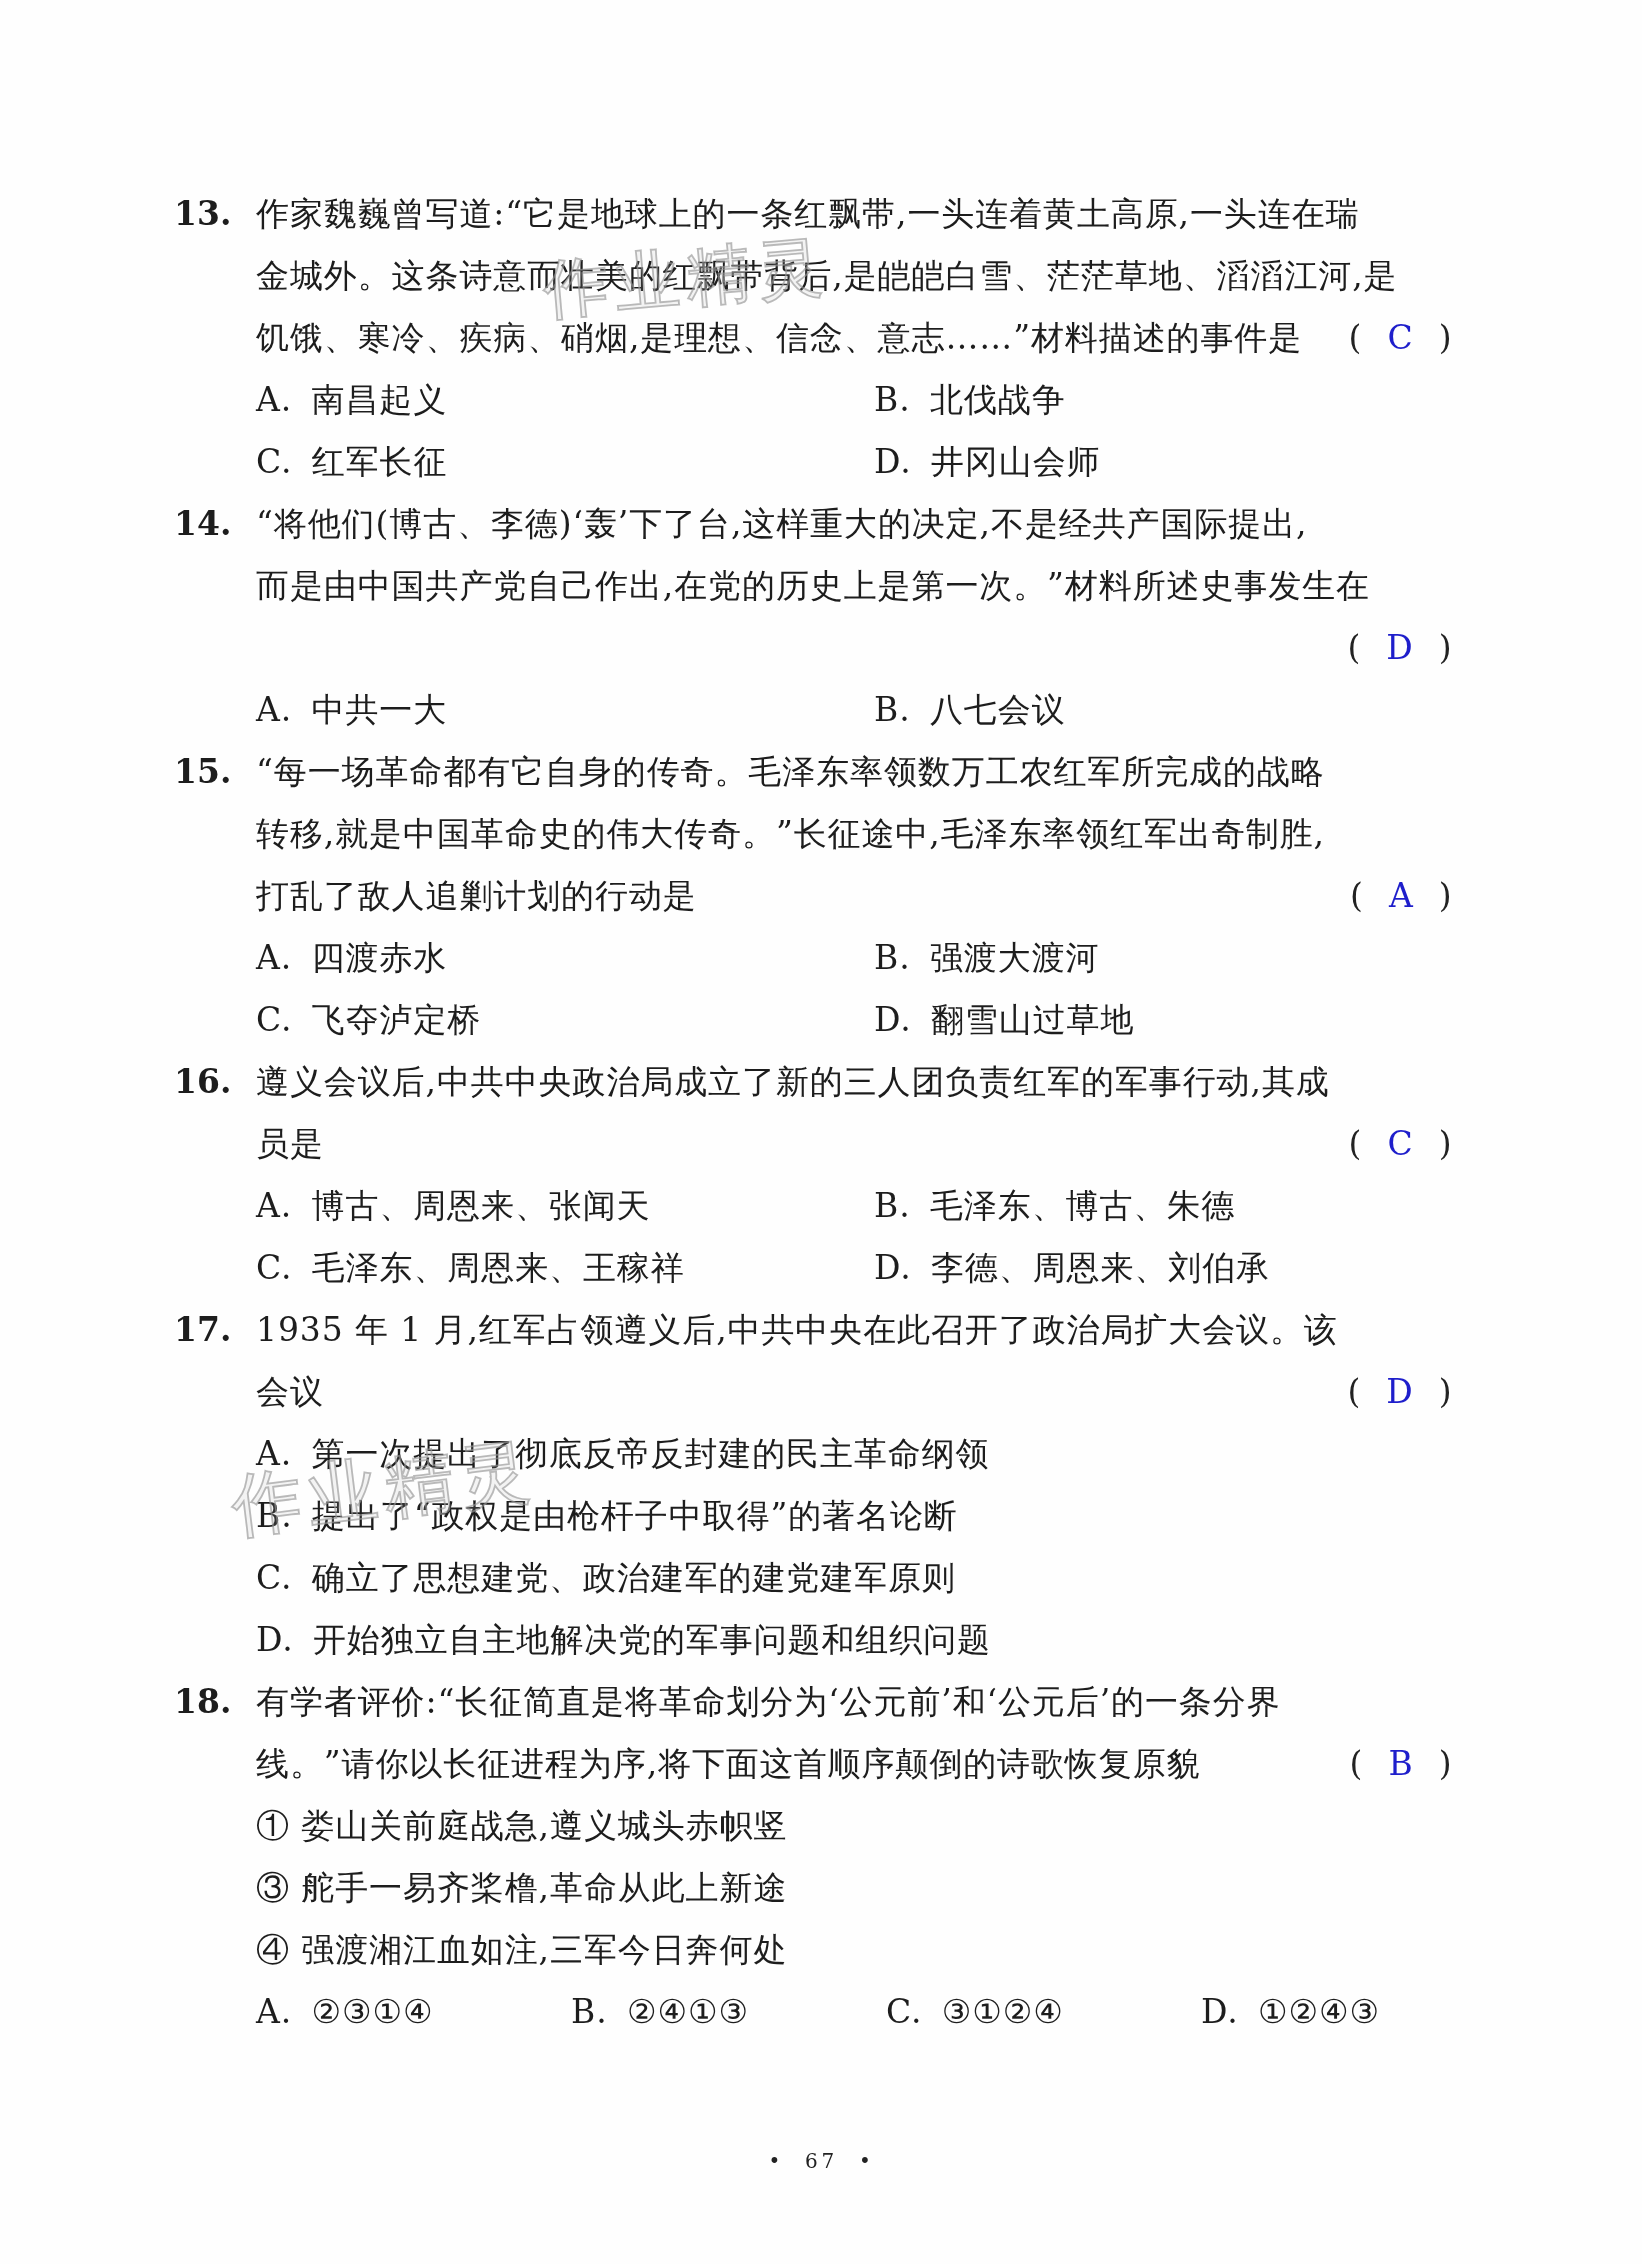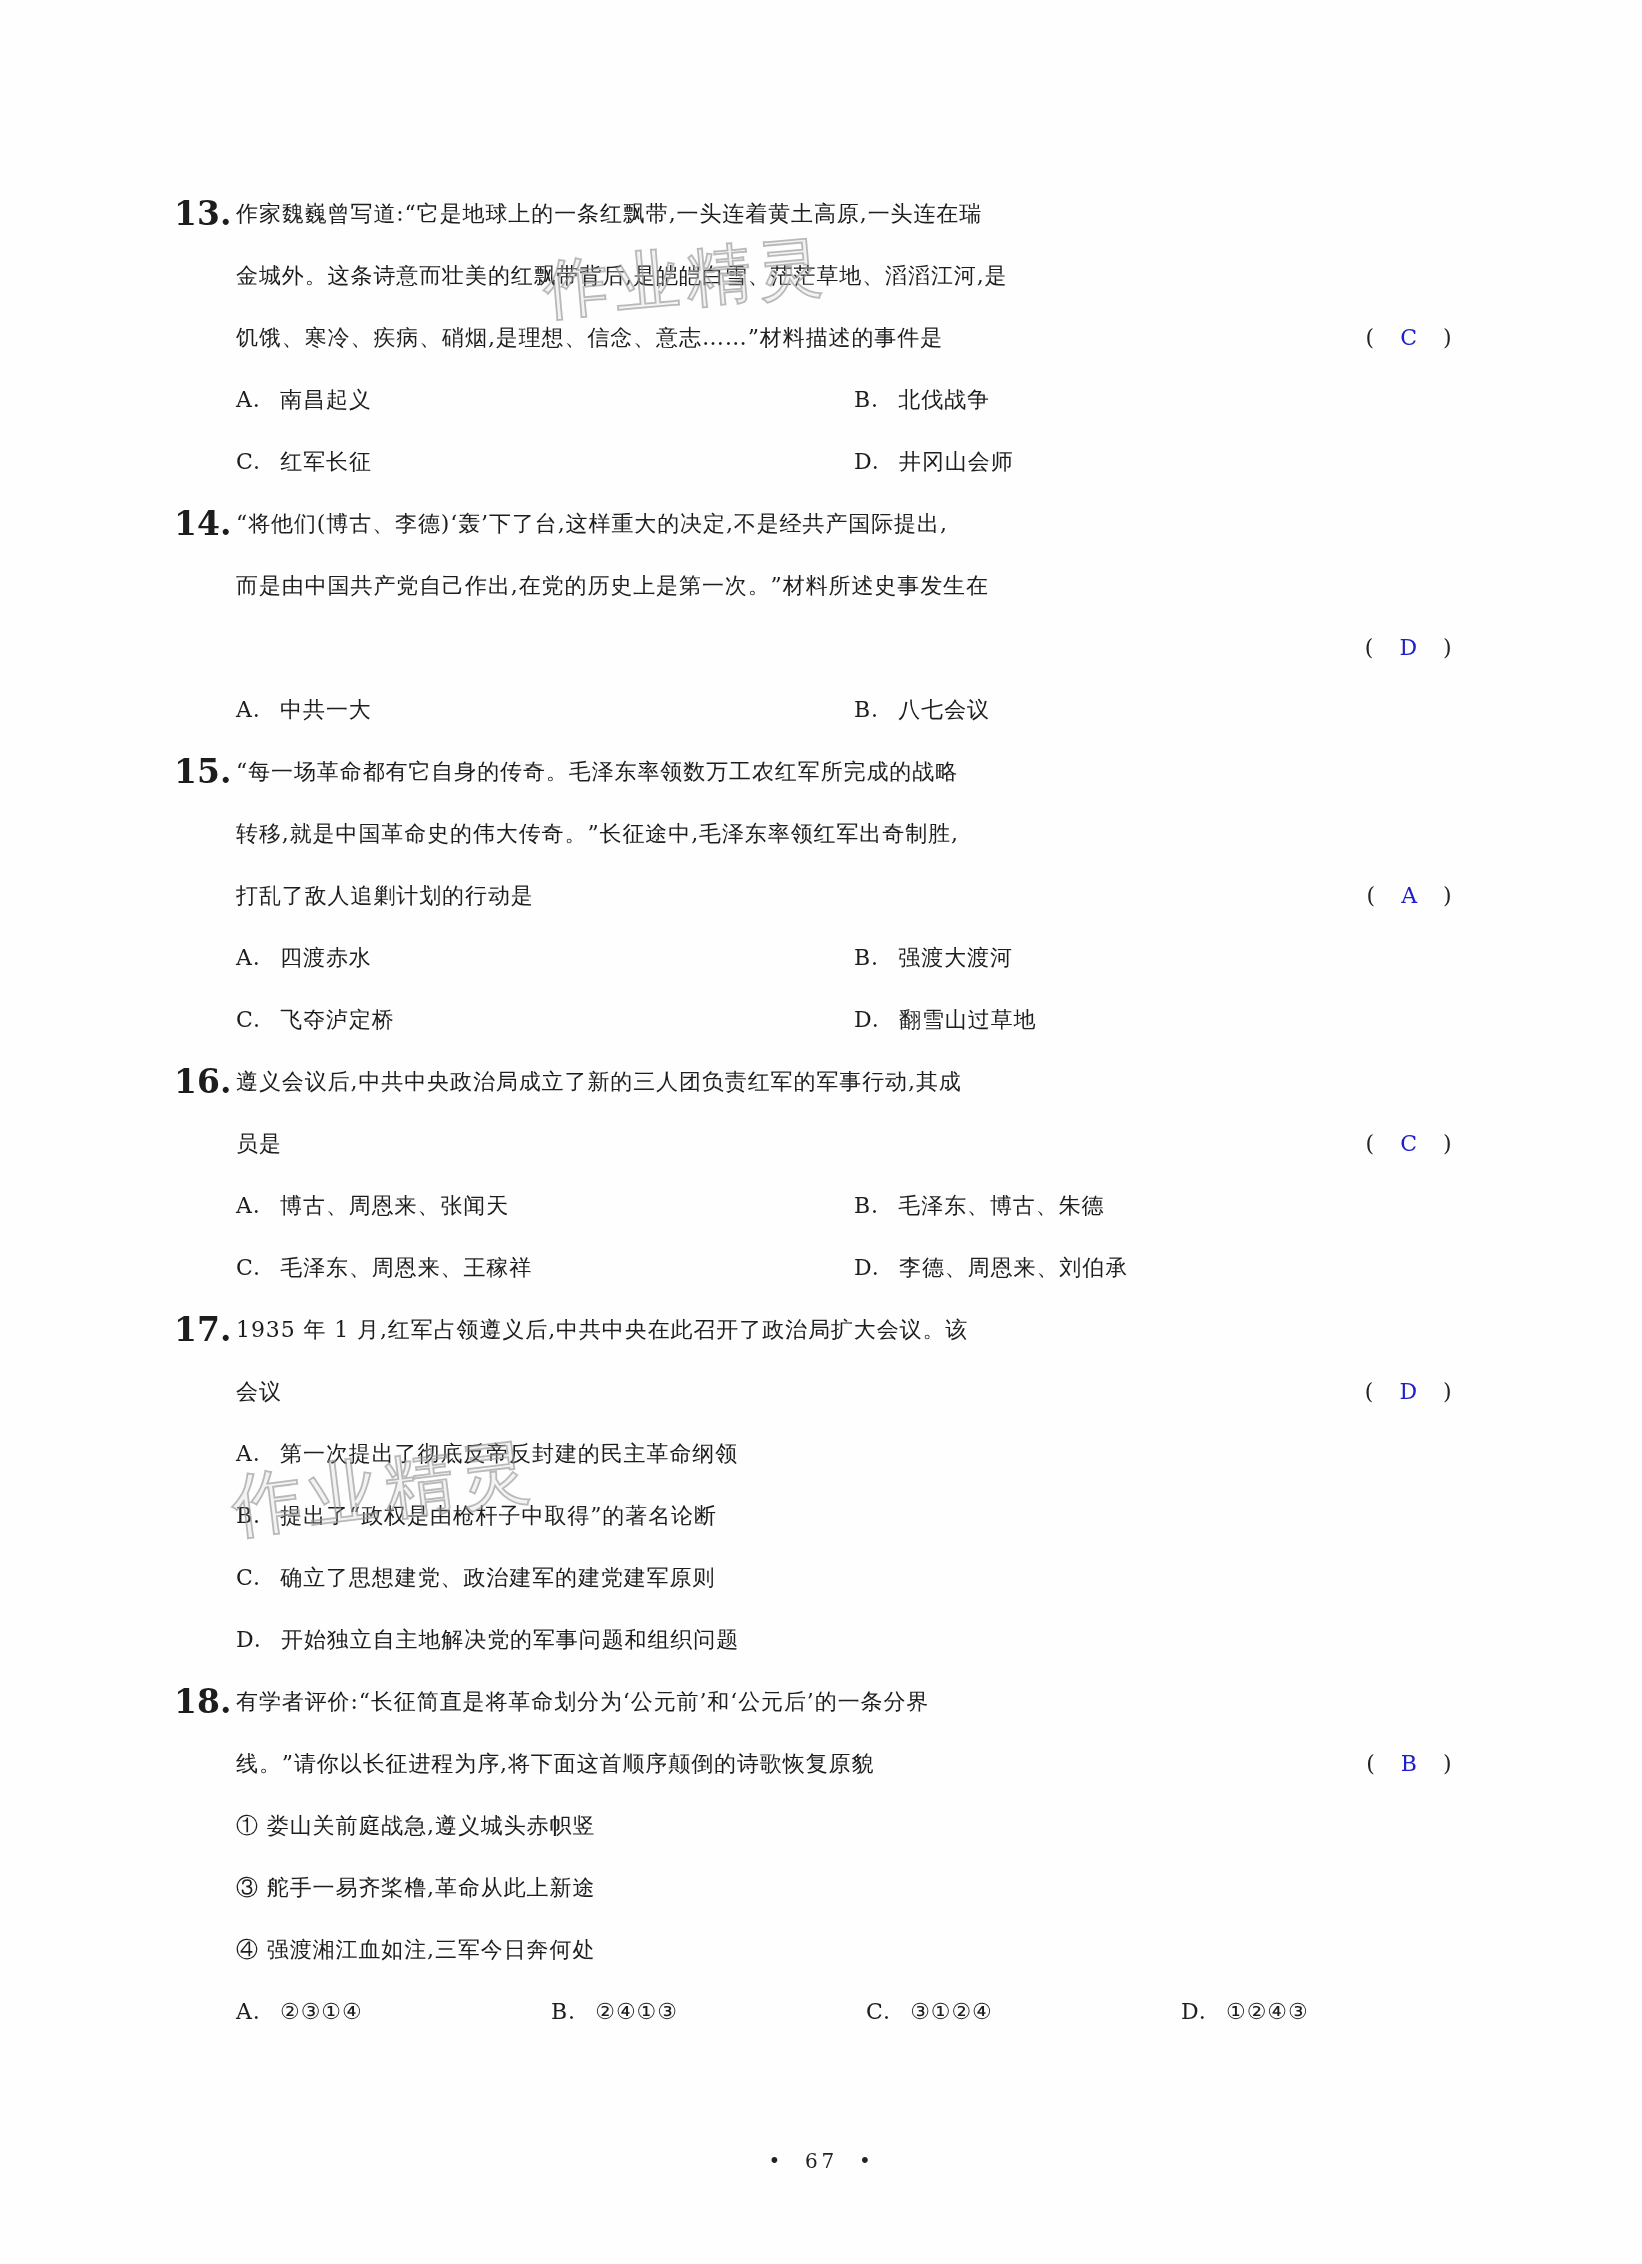--- a/index.html
+++ b/index.html
@@ -25,23 +25,24 @@
   .question { display: flex; }
   .qnum {
     flex: 0 0 62px; width: 62px;
     font-weight: bold;
     font-size: 33px; line-height: 62px;
   }
   .qbody { flex: 1; min-width: 0; }
   .line {
     position: relative;
     height: 62px; line-height: 62px;
-    font-size: 22px;
+    font-size: 33px;
     letter-spacing: 0.9px;
     white-space: nowrap;
+    margin-left: 20px;
   }
   .answer {
     position: absolute; right: 7.4px; top: 0;
     letter-spacing: 0;
   }
   .paren { color: #222222; }
   .ans-letter { color: #1e1ecb; margin: 0 26px; }
   .opt { display: inline-block; vertical-align: top; }
   .opt.cols2 { width: 618px; }
   .opt.cols1 { width: 100%; }

